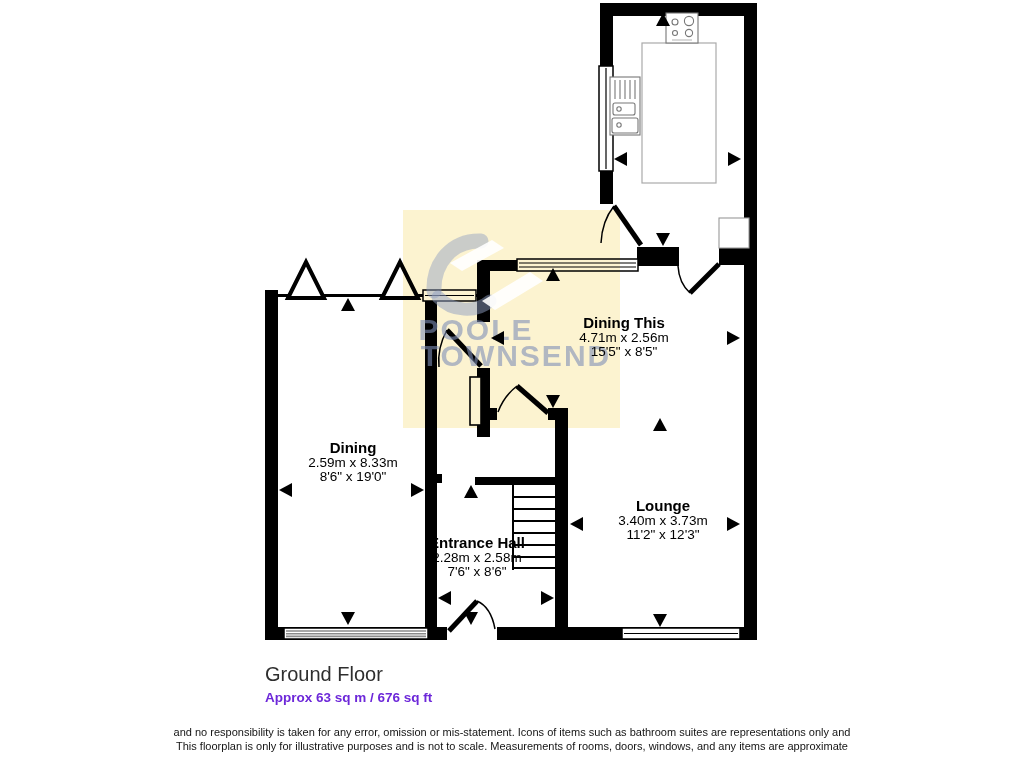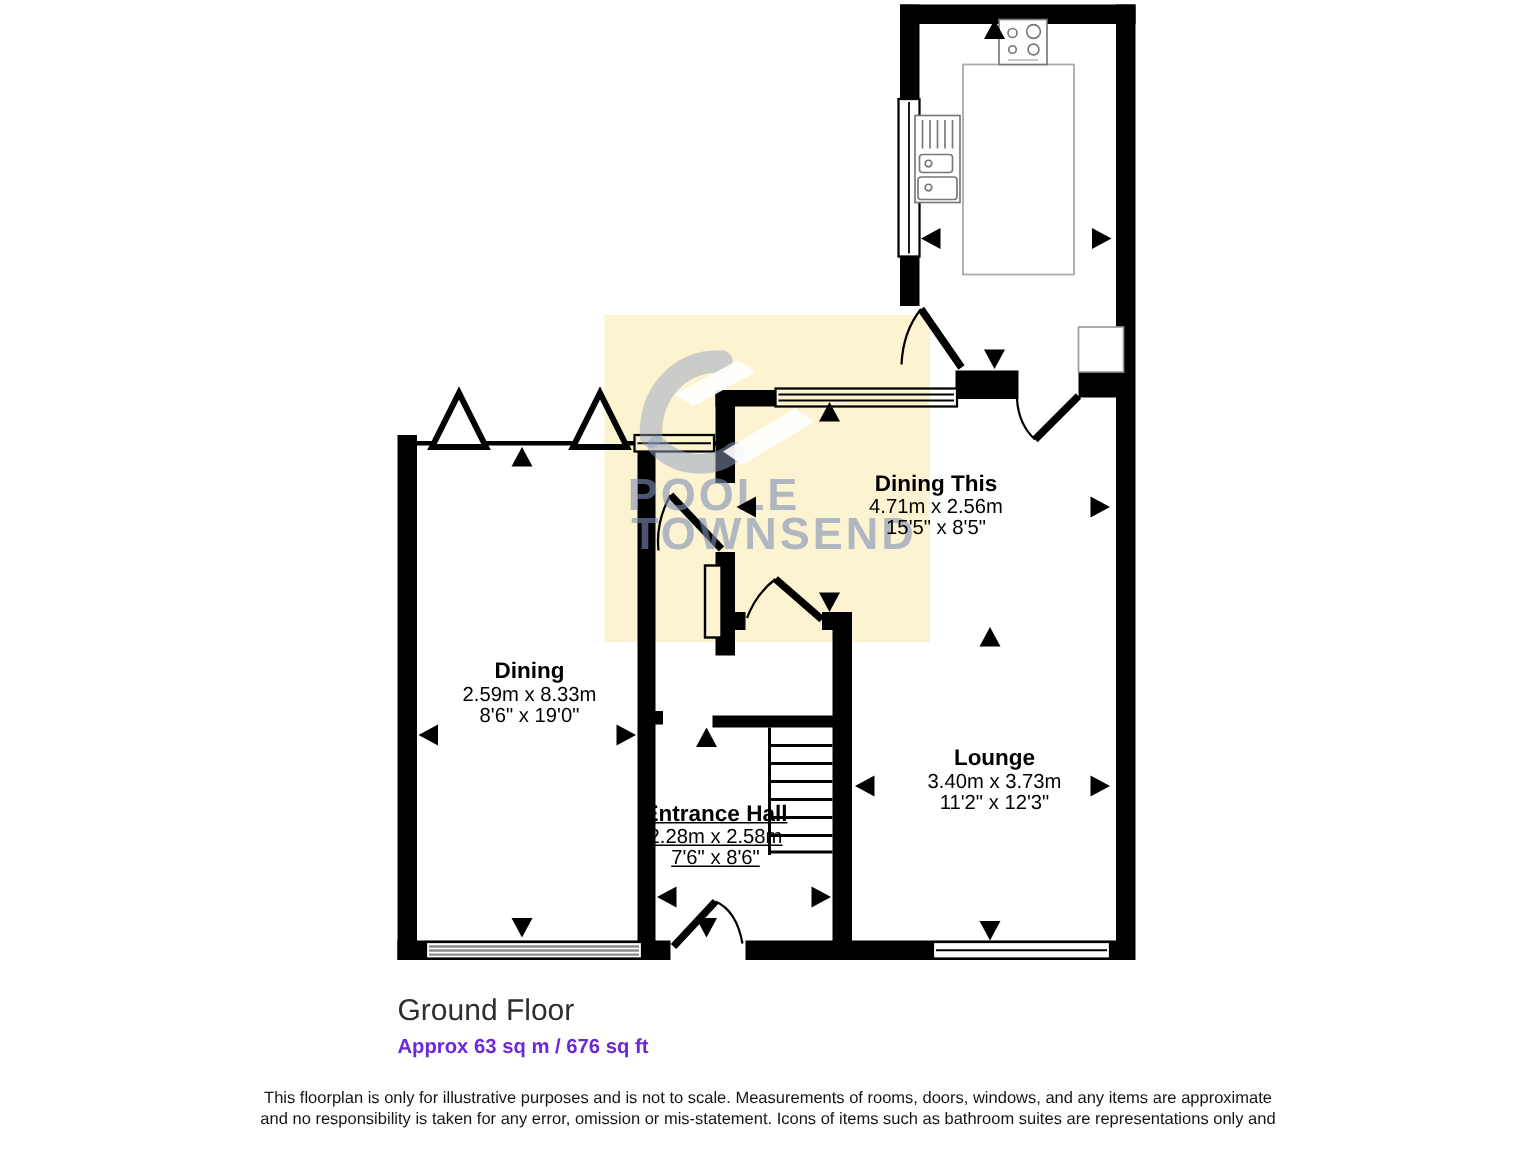--- a/index.html
+++ b/index.html
@@ -201,35 +201,35 @@
     <span class="room-dim">4.71m x 2.56m</span>
     <span class="room-dim">15'5" x 8'5"</span>
   </div>
 
   <div class="room-label" style="left:258px;top:441px;">
     <span class="room-name">Dining</span>
     <span class="room-dim">2.59m x 8.33m</span>
     <span class="room-dim">8'6" x 19'0"</span>
   </div>
 
-  <div class="room-label" style="left:382px;top:536px;text-decoration:underline;">
+  <div class="room-label" style="left:382px;top:536px;">
     <span class="room-name">Entrance Hall</span>
     <span class="room-dim">2.28m x 2.58m</span>
     <span class="room-dim">7'6" x 8'6"</span>
   </div>
 
   <div class="room-label" style="left:568px;top:499px;">
     <span class="room-name">Lounge</span>
     <span class="room-dim">3.40m x 3.73m</span>
     <span class="room-dim">11'2" x 12'3"</span>
   </div>
 
   <div class="floor-title-block">
     <div class="floor-title">Ground Floor</div>
     <div class="floor-area">Approx 63 sq m / 676 sq ft</div>
   </div>
 
   <div class="disclaimer">
+    <div>and no responsibility is taken for any error, omission or mis-statement. Icons of items such as bathroom suites are representations only and</div>
     <div>This floorplan is only for illustrative purposes and is not to scale. Measurements of rooms, doors, windows, and any items are approximate</div>
-    <div>and no responsibility is taken for any error, omission or mis-statement. Icons of items such as bathroom suites are representations only and</div>
   </div>
 
 </div>
 
 </body></html>

